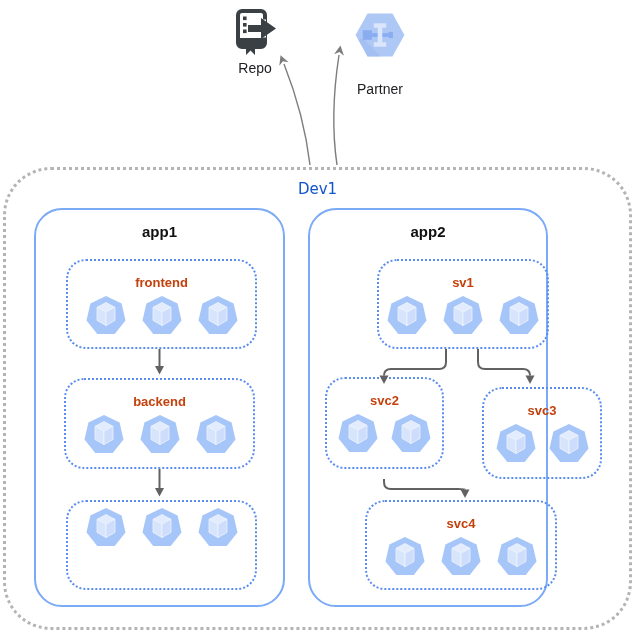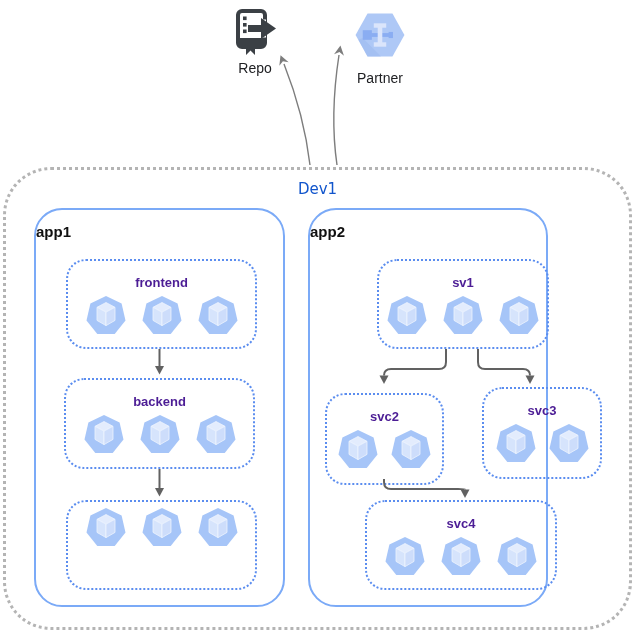--- a/index.html
+++ b/index.html
@@ -5,55 +5,55 @@
   html,body{margin:0;padding:0;background:#fff;}
   .canvas{
     position:relative;width:636px;height:636px;background:#fff;overflow:hidden;
     font-family:"Liberation Sans",sans-serif;color:#1a1a1a;border-radius:27px;
   }
   
   .ext-node{position:absolute;display:flex;flex-direction:column;align-items:center;}
   #repo-node{left:226px;top:8px;width:58px;}
   #partner-node{left:347px;top:12px;width:66px;}
   .ext-label{font-size:14px;margin-top:4px;color:#202124;white-space:nowrap;}
-  #partner-node .ext-label{margin-top:12px;}
+  #partner-node .ext-label{margin-top:23px;}
   
   .env{
     position:absolute;left:3px;top:167px;width:629px;height:463px;
     border:3px dotted var(--c-env-border,#b4b4b4);border-radius:48px;box-sizing:border-box;
   }
   .env-title{
     text-align:center;padding-top:10px;
     font-family:"DejaVu Sans",sans-serif;font-weight:normal;font-size:15px;
     color:var(--c-env-label,#1155cc);
   }
   
   .app{
     position:absolute;background:#fff;box-sizing:border-box;
     border:2px solid var(--c-app-border,#7baaf7);border-radius:28px;
   }
   #app1{left:34px;top:208px;width:251px;height:399px;}
   #app2{left:308px;top:208px;width:240px;height:399px;}
   .app-title{
-    text-align:left;padding-top:13px;font-weight:bold;font-size:15px;color:#111;
+    text-align:center;padding-top:13px;font-weight:bold;font-size:15px;color:#111;
   }
   
   .svc{
     position:absolute;box-sizing:border-box;
     border:2px dotted var(--c-svc-border,#5b8def);border-radius:20px;background:transparent;
   }
   #svc-frontend{left:30px;top:49px;width:191px;height:90px;}
   #svc-backend {left:28px;top:168px;width:191px;height:91px;}
   #svc-database{left:30px;top:290px;width:191px;height:90px;}
   #svc-sv1 {left:67px;top:49px;width:172px;height:90px;}
-  #svc-svc2{left:15px;top:183px;width:119px;height:92px;}
+  #svc-svc2{left:15px;top:167px;width:119px;height:92px;}
   #svc-svc3{left:172px;top:177px;width:120px;height:92px;}
   #svc-svc4{left:55px;top:290px;width:192px;height:90px;}
   .svc-title{
-    text-align:center;margin-top:14px;font-weight:bold;font-size:13px;color:#4c1d95;
+    text-align:center;margin-top:14px;font-weight:bold;font-size:13px;color:#c2410c;
   }
   .pods{display:flex;justify-content:center;align-items:center;gap:16px;margin-top:5px;}
   .pods.two{gap:13px;}
   .pod{display:block;}
   
   .wires{position:absolute;left:0;top:0;width:636px;height:636px;pointer-events:none;z-index:5;}
   .wire-svc{stroke:var(--c-arrow,#616161);stroke-width:2;fill:none;}
   .wire-ext{stroke:#7d7d7d;stroke-width:1.4;fill:none;}
   #m-tri path{fill:var(--c-arrow,#616161);}
   #m-vee path{fill:#7d7d7d;}

